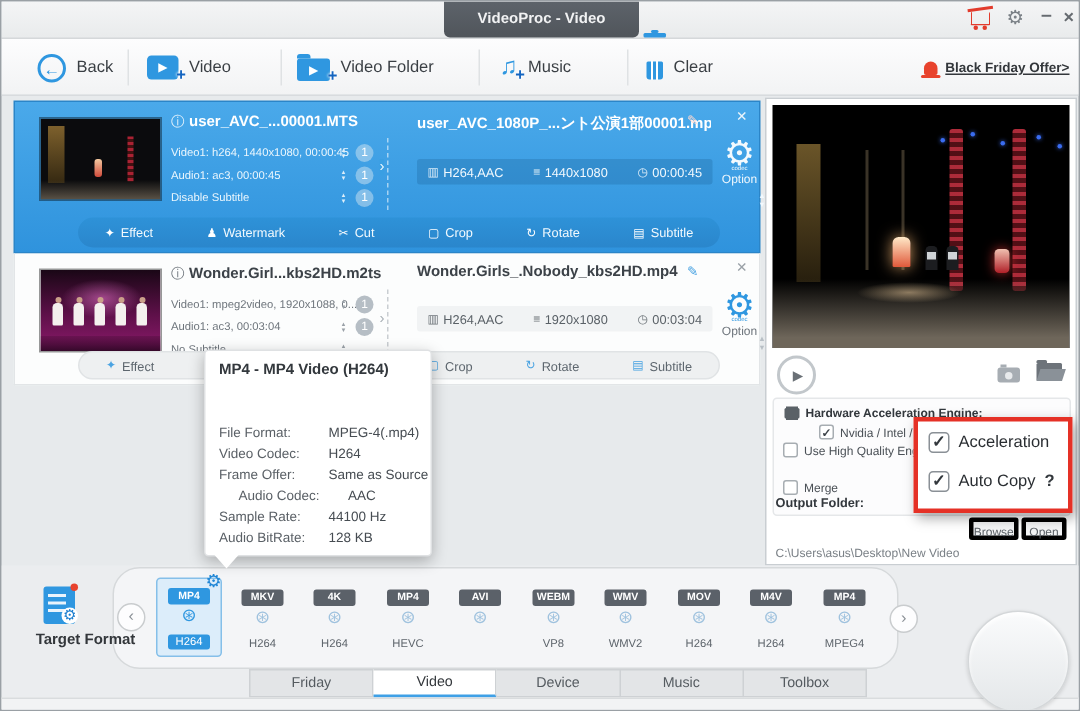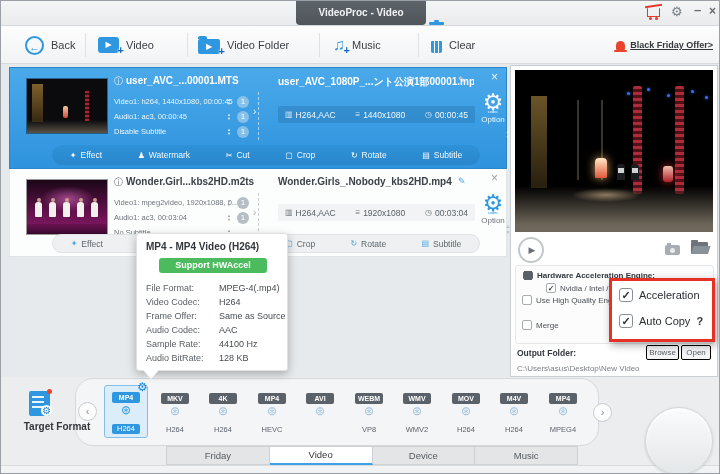--- a/index.html
+++ b/index.html
@@ -97,21 +97,21 @@
   .t2fig::before{content:"";position:absolute;left:1.5px;top:-4px;width:4px;height:4px;border-radius:50%;background:#caa08a;}
   .t2floor{position:absolute;left:0;bottom:0;width:100%;height:10px;background:linear-gradient(180deg,rgba(40,6,30,.2),#35082a);}
 
   
   #tooltip{position:absolute;left:135px;top:232px;width:152px;height:138px;background:#fff;border:1px solid #dfe1e3;border-radius:3px;box-shadow:0 3px 10px rgba(0,0,0,.28);z-index:60;}
   #tooltip::after{content:"";position:absolute;left:6px;bottom:-9px;border-left:8px solid transparent;border-right:8px solid transparent;border-top:9px solid #fff;}
   #tt-title{position:absolute;left:9px;top:7px;font-size:10px;font-weight:bold;color:#33383d;white-space:nowrap;}
   #tt-badge{position:absolute;left:22px;top:24px;width:108px;height:15px;background:#4cbb5e;border-radius:3px;color:#fff;font-size:9px;font-weight:bold;text-align:center;line-height:15px;}
   .tt-row{position:absolute;left:9px;width:136px;font-size:9px;color:#5a6066;white-space:nowrap;}
   .tt-row .ttv{position:absolute;left:73px;color:#46holder;color:#464c52;}
-  .ttr0{top:49px;} .ttr1{top:63px;} .ttr2{top:77px;} .ttr3{top:91px;} .ttr4{top:105px;} .ttr5{top:119px;}
+  .ttr0{top:49px;} .ttr1{top:63px;} .ttr2{top:77px;} .ttr3{top:91px;margin-left:13px;} .ttr4{top:105px;} .ttr5{top:119px;}
 
   
   #rpanel{position:absolute;left:509px;top:64px;width:208px;height:312px;background:#fff;border:1px solid #c9ced2;}
   #preview{position:absolute;left:4px;top:4px;width:198px;height:162px;background:#000;overflow:hidden;}
   .pv-tower{position:absolute;left:16px;top:26px;width:16px;height:92px;background:linear-gradient(180deg,#7d6430,#2e2410);opacity:.85;}
   .pv-thin{position:absolute;top:30px;width:2px;height:80px;background:#3a3327;}
   .pv-col{position:absolute;width:9px;height:108px;top:16px;background:repeating-linear-gradient(180deg,#c03040 0 3px,#5a1118 3px 6px);opacity:.9;border-radius:2px;}
   .pv-dot{position:absolute;width:3px;height:3px;border-radius:50%;background:#3a6cf0;box-shadow:0 0 3px #3a6cf0;}
   .pv-figc{position:absolute;left:80px;top:88px;width:12px;height:20px;background:linear-gradient(#ffe9c8,#e0593a);border-radius:4px 4px 1px 1px;box-shadow:0 0 10px rgba(255,190,120,.8);}
   .pv-figd{position:absolute;width:8px;height:16px;background:#1c1d20;border-radius:3px 3px 0 0;top:94px;}
@@ -131,22 +131,22 @@
   .chipico{width:10px;height:7px;background:#5a6167;border-radius:1px;box-shadow:0 2px 0 -1px #5a6167,0 -2px 0 -1px #5a6167;}
   .cbrow{position:absolute;display:flex;align-items:center;gap:4px;font-size:8px;color:#4a5056;white-space:nowrap;}
   #hw-gpu{left:30px;top:17px;}
   #hw-quality{left:6px;top:29px;}
   #hw-merge{left:6px;top:54px;}
   .cb{width:10px;height:10px;border:1px solid #a7adb2;border-radius:2px;background:#fff;font-size:8px;line-height:9px;text-align:center;color:#3c4248;font-weight:bold;}
   .cb span{visibility:hidden;} .cb.checked span{visibility:visible;}
   #hw-option{position:absolute;left:124px;top:13px;width:72px;height:17px;background:#f1f3f4;border:1px solid #d7dadd;border-radius:2px;display:flex;align-items:center;justify-content:center;gap:4px;font-size:8px;color:#4a5056;}
   #hw-option .gearb{color:#2f97e0;font-size:10px;}
   .remnant{position:absolute;font-size:8px;color:#5a6066;} #rem-q{left:203px;top:55px;font-weight:bold;}
-  #out-label{position:absolute;left:6px;top:282px;font-size:8.5px;font-weight:bold;color:#33383d;}
-  .outbtn{position:absolute;top:279px;height:15px;background:#f3f4f5;border:1px solid #000000;border-radius:2px;font-size:8px;color:#5a6066;text-align:center;line-height:13px;}
+  #out-label{position:absolute;left:6px;top:264px;font-size:8.5px;font-weight:bold;color:#33383d;}
+  .outbtn{position:absolute;top:279px;height:15px;background:#f3f4f5;border:3px solid #000000;border-radius:2px;font-size:8px;color:#5a6066;text-align:center;line-height:13px;}
   #out-browse{left:135px;width:33px;} #out-open{left:170px;width:30px;}
   #out-path{position:absolute;left:6px;top:298px;font-size:8px;color:#7a8086;white-space:nowrap;}
 
   
   #callout{position:absolute;left:608px;top:277px;width:106px;height:64px;background:#fff;border:3px solid #e53126;box-shadow:2px 3px 8px rgba(0,0,0,.35);z-index:40;}
   .co-row{position:absolute;left:7px;display:flex;align-items:center;gap:6px;font-size:11px;color:#2a2e32;white-space:nowrap;}
   #co-deint{top:7px;} #co-auto{top:33px;}
   .cob{width:14px;height:14px;border:1px solid #8a9096;border-radius:3px;background:#fff;font-size:11px;line-height:13px;text-align:center;color:#33383d;font-weight:bold;flex:0 0 auto;}
   .co-q{font-weight:bold;color:#33383d;}
 
@@ -362,21 +362,20 @@
         </div>
       <div class="ebtn">
           <span class="ei">▤</span>
           <span>Subtitle</span>
         </div>
     </div>
   </div>
 
   <div id="tooltip">
     <div id="tt-title">MP4 - MP4 Video (H264)</div>
-    <div id="tt-badge">Support HWAccel</div>
     <div class="tt-row ttr0"><span>File Format:</span><span class="ttv">MPEG-4(.mp4)</span></div>
     <div class="tt-row ttr1"><span>Video Codec:</span><span class="ttv">H264</span></div>
     <div class="tt-row ttr2"><span>Frame Offer:</span><span class="ttv">Same as Source</span></div>
     <div class="tt-row ttr3"><span>Audio Codec:</span><span class="ttv">AAC</span></div>
     <div class="tt-row ttr4"><span>Sample Rate:</span><span class="ttv">44100 Hz</span></div>
     <div class="tt-row ttr5"><span>Audio BitRate:</span><span class="ttv">128 KB</span></div>
   </div>
 
   <div id="rpanel">
     <div id="preview">
@@ -506,19 +505,20 @@
       <span class="fcodec">MPEG4</span>
     </div>
 
     <div class="chevbtn" id="chevR">›</div>
 
     <div id="tabs">
       <div class="tab">Friday</div>
       <div class="tab sel">Video</div>
       <div class="tab">Device</div>
       <div class="tab">Music</div>
+      <div class="tab">Toolbox</div>
     </div>
 
     <div id="bstrip"></div>
     <div id="pedestal"></div>
   </div>
 
 </div>
 
 </body></html>

